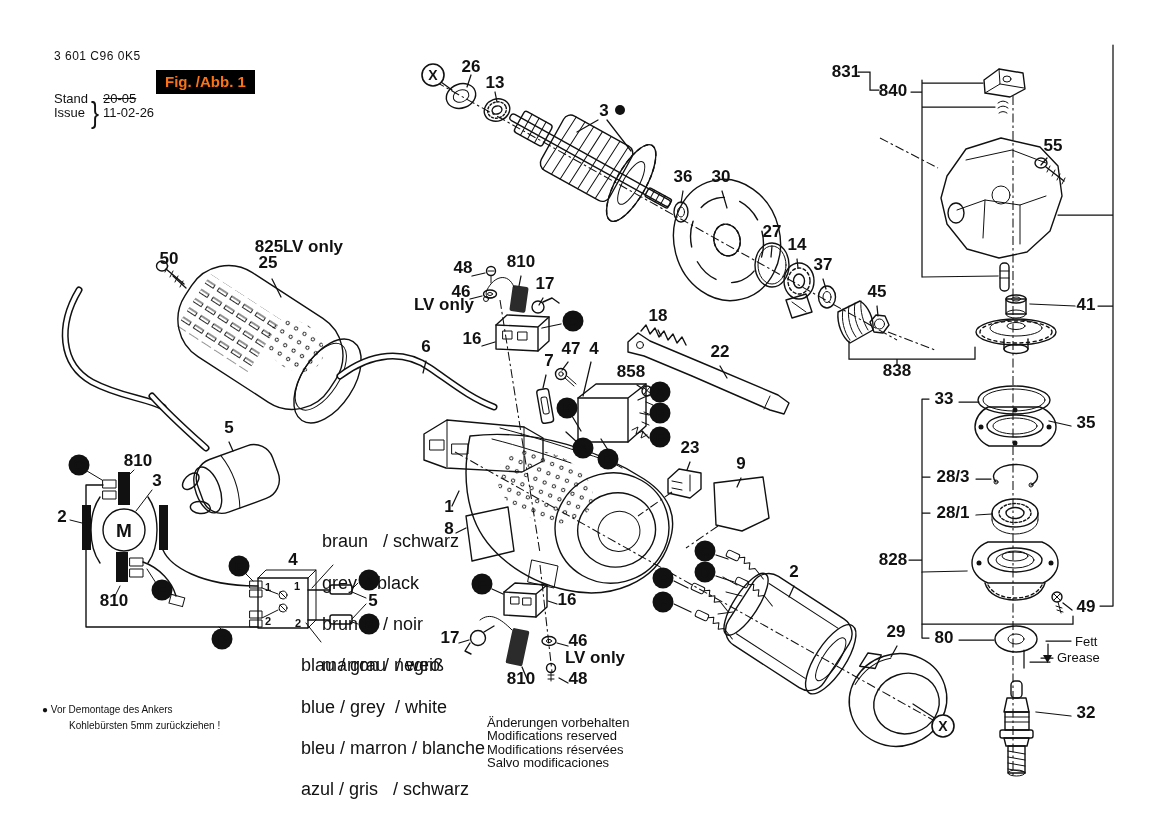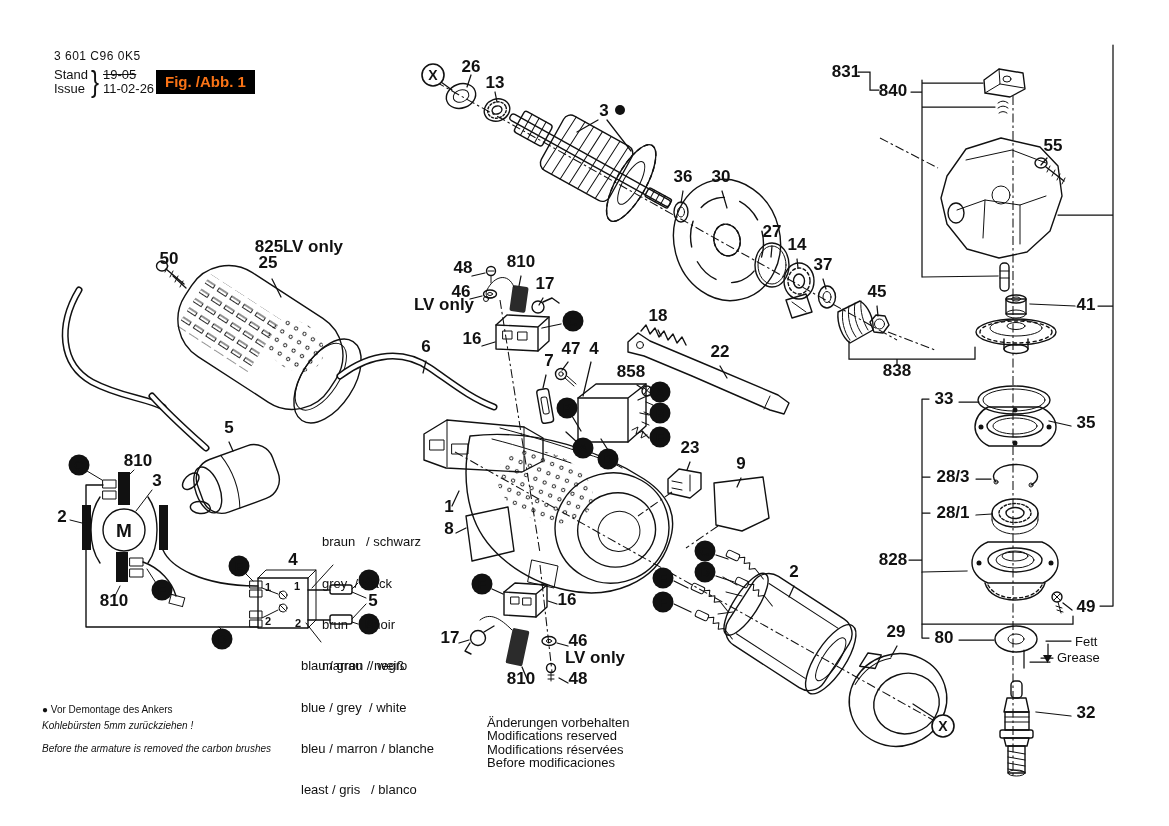--- a/index.html
+++ b/index.html
@@ -8,27 +8,27 @@
   svg text{font-family:"Liberation Sans",sans-serif;fill:#111;}
   .ln{stroke:#111;stroke-width:1.4;fill:none;stroke-linecap:round;stroke-linejoin:round;}
   .thin{stroke-width:1;}
   .fl{fill:#111;stroke:none;}
   .dd{stroke:#111;fill:none;stroke-width:1.05;stroke-dasharray:9 3 2.5 3;}
   .ldr{stroke:#111;stroke-width:1.25;fill:none;stroke-linecap:round;}
   .cord1{stroke:#111;stroke-width:7;fill:none;stroke-linecap:round;}
   .cord2{stroke:#fff;stroke-width:4;fill:none;stroke-linecap:round;}
   .abs{position:absolute;}
   .partno{font-size:12px;letter-spacing:.5px;}
-  .revrow{display:flex;align-items:center;font-size:13px;line-height:14px;}
+  .revrow{display:flex;align-items:flex-end;font-size:13px;line-height:14px;margin-top:24px;}
   .brace{font-size:30px;font-weight:400;margin:0 3px 0 2px;transform:scaleX(.8);}
   .strike{text-decoration:line-through;}
   .figbox{background:#000;color:#f97316;font-size:15px;font-weight:bold;padding:3px 9px 4px 9px;}
-  .colors{font-size:13px;line-height:13.7px;white-space:pre;}
+  .colors{font-size:18px;line-height:13.7px;white-space:pre;}
   .note{font-size:10px;line-height:16px;}
-  .note .ind{display:block;font-style:italic;}
+  .note .ind{margin-left:27px;display:block;}
   .note .gap{height:7px;}
   .mods{font-size:13px;line-height:13.4px;}
 </style>
 </head>
 <body>
 
 <svg id="art" width="1169" height="826" viewBox="0 0 1169 826">
   <defs>
     <pattern id="dots" width="10" height="10" patternUnits="userSpaceOnUse">
       <circle cx="3" cy="3" r="1.7" fill="none" stroke="#111" stroke-width="0.9"></circle>
@@ -549,44 +549,43 @@
 </svg>
 
 <div class="abs partno" style="left:54px;top:49px;">3 601 C96 0K5</div>
 <div class="abs revrow" style="left:54px;top:68px;">
   <div>
     <div>Stand</div>
     <div>Issue</div>
   </div>
   <div class="brace">}</div>
   <div>
-    <div class="strike">19-05</div>
+    <div class="strike">20-05</div>
     <div>11-02-26</div>
   </div>
 </div>
 <div class="abs figbox" style="left:156px;top:70px;">Fig. /Abb. 1</div>
 
 <div class="abs colors" style="left:322px;top:508px;">
   <div>braun   / schwarz</div>
   <div>grey  / black</div>
   <div>brun     / noir</div>
   <div>marron / negro</div>
 </div>
 <div class="abs colors" style="left:301px;top:632px;">
   <div>blau / grau  / weiß</div>
   <div>blue / grey  / white</div>
   <div>bleu / marron / blanche</div>
-  <div>least / gris   / blanco</div>
+  <div>azul / gris   / schwarz</div>
 </div>
 
 <div class="abs note" style="left:42px;top:702px;">
   <div><span>●</span> <span>Vor Demontage des Ankers</span></div>
   <span class="ind">Kohlebürsten 5mm zurückziehen !</span>
   <div class="gap"></div>
-  <span class="ind">Before the armature is removed the carbon brushes</span>
 </div>
 
 <div class="abs mods" style="left:487px;top:716px;">
   <div>Änderungen vorbehalten</div>
   <div>Modifications reserved</div>
   <div>Modifications réservées</div>
-  <div>Before modificaciones</div>
+  <div>Salvo modificaciones</div>
 </div>
 
 </body></html>

